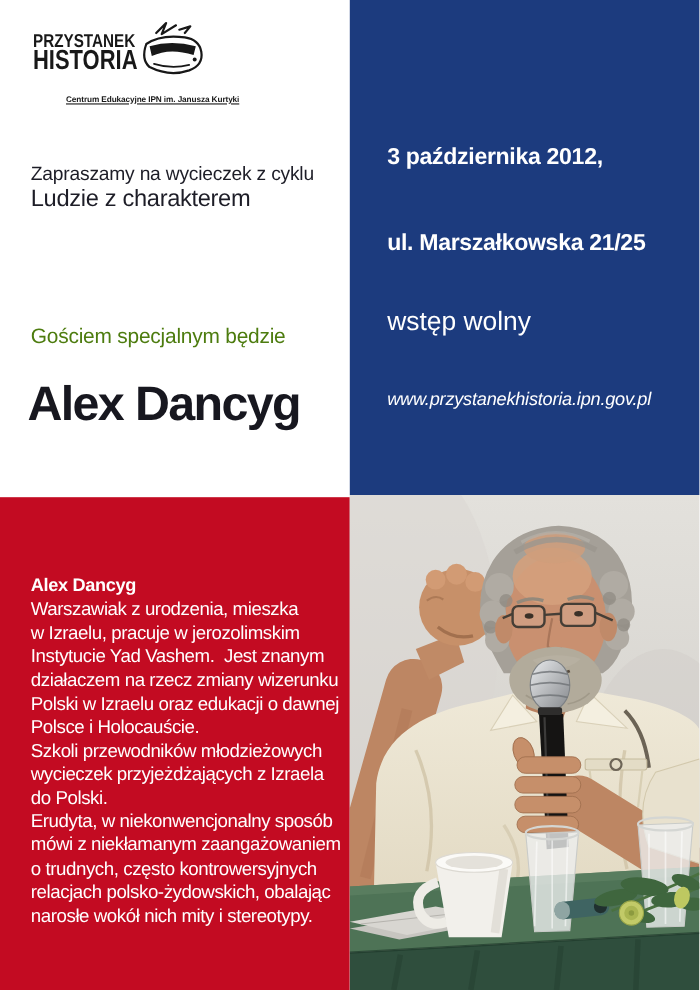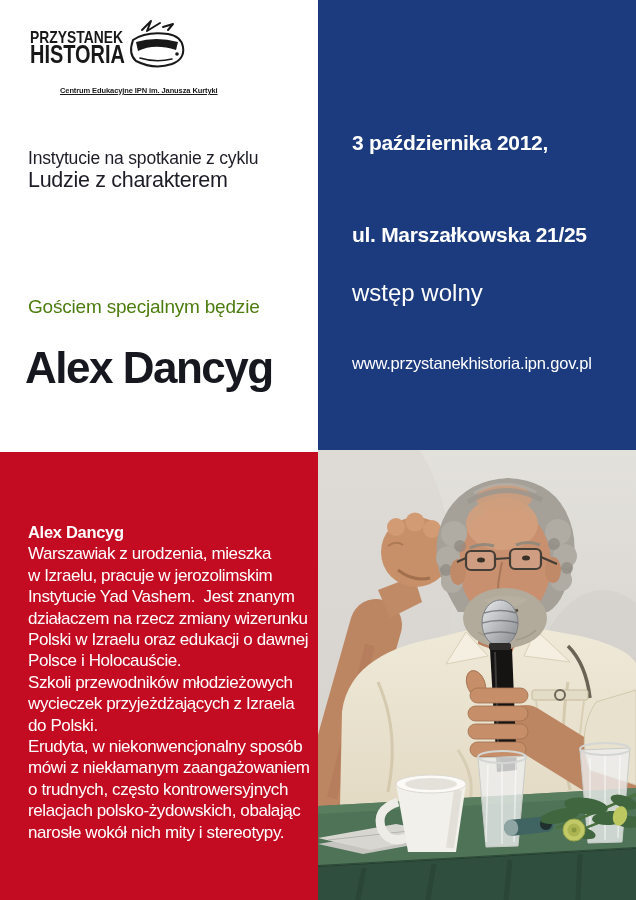--- a/index.html
+++ b/index.html
@@ -29,23 +29,23 @@
     position:absolute;left:25px;top:314px;font-size:44px;font-weight:700;
     color:#17171f;letter-spacing:-1.5px;
   }
 
   
   .q-tr div{position:absolute;left:34px;color:#ffffff;white-space:nowrap;}
   .ev-bold{font-size:21px;font-weight:700;letter-spacing:-0.3px;}
   .ev-date1{top:131px;}
   .ev-date2{top:159px;}
   .ev-venue1{top:196px;}
-  .ev-venue2{top:223px;}
+  .ev-venue2{top:209px;}
   .ev-admission{top:279px;font-size:24px;font-weight:400;}
-  .ev-website{top:354px;font-size:16.5px;font-weight:400;letter-spacing:-0.2px;}
+  .ev-website{top:354px;font-size:16.5px;font-weight:400;letter-spacing:-0.2px;font-style:italic;}
 
   
   .bio{position:absolute;left:28px;top:70px;width:288px;color:#ffffff;}
   .bio-name{font-size:16.5px;font-weight:700;line-height:21.4px;letter-spacing:-0.3px;}
   .bio-text{font-size:17px;line-height:21.4px;letter-spacing:-0.4px;white-space:pre-wrap;}
 
   
   .photo-svg{display:block;}
 </style>
 </head>
@@ -65,21 +65,21 @@
           <polyline points="133,9 143,6 138,12"></polyline>
           <path d="M103,22 Q98,36 106,43 Q124,52 142,46 Q155,41 153,29 Q151,18 138,16 Q116,13 103,22 Z" fill="#ffffff"></path>
           <path d="M106,24 Q126,18 148,24 L146,32 Q124,25 108,33 Z" fill="#181818" stroke="none"></path>
           <path d="M110,40 Q126,45 142,41" stroke-width="1.6"></path>
           <circle cx="147" cy="36" r="1.8" fill="#181818" stroke="none"></circle>
         </g>
       </svg>
       <div class="logo-caption">Centrum Edukacyjne IPN im. Janusza Kurtyki</div>
     </div>
 
-    <p class="invite">Instytucie na spotkanie z cyklu</p>
+    <p class="invite">Zapraszamy na wycieczek z cyklu</p>
     <h2 class="series">Ludzie z charakterem</h2>
     <p class="guest-intro">Gościem specjalnym będzie</p>
     <h1 class="guest-name">Alex Dancyg</h1>
   </section>
 
   <section class="q q-tr">
     <div class="ev-bold ev-date1">3 października 2012,</div>
     <div class="ev-bold ev-venue2">ul. Marszałkowska 21/25</div>
     <div class="ev-admission">wstęp wolny</div>
     <div class="ev-website">www.przystanekhistoria.ipn.gov.pl</div>

